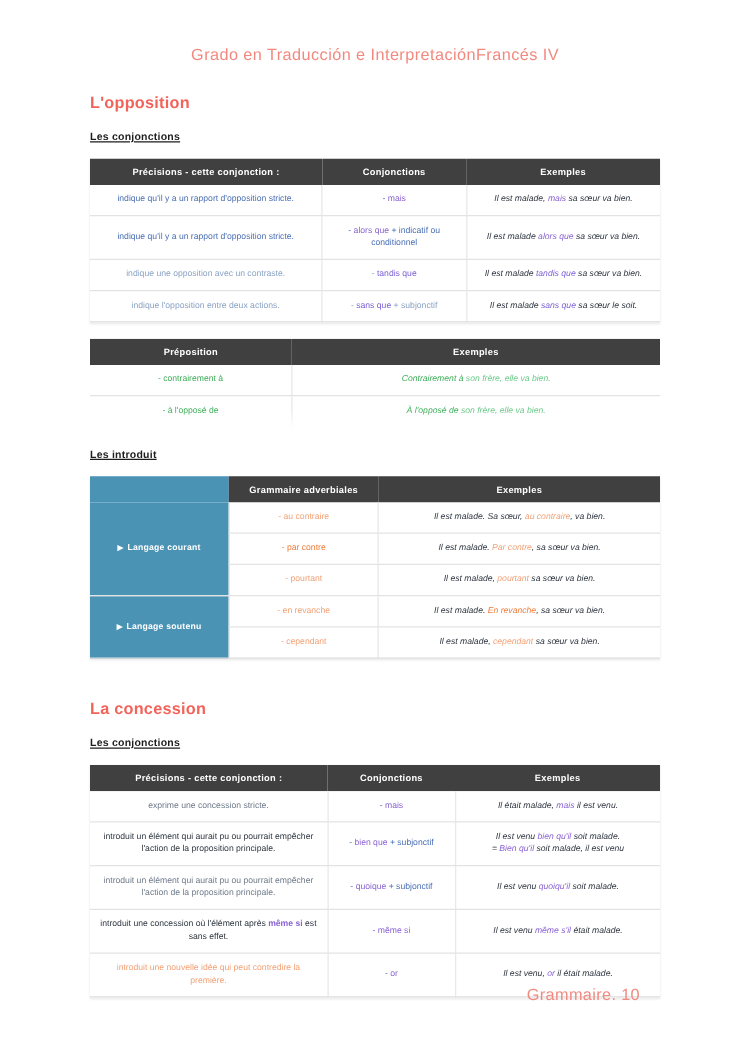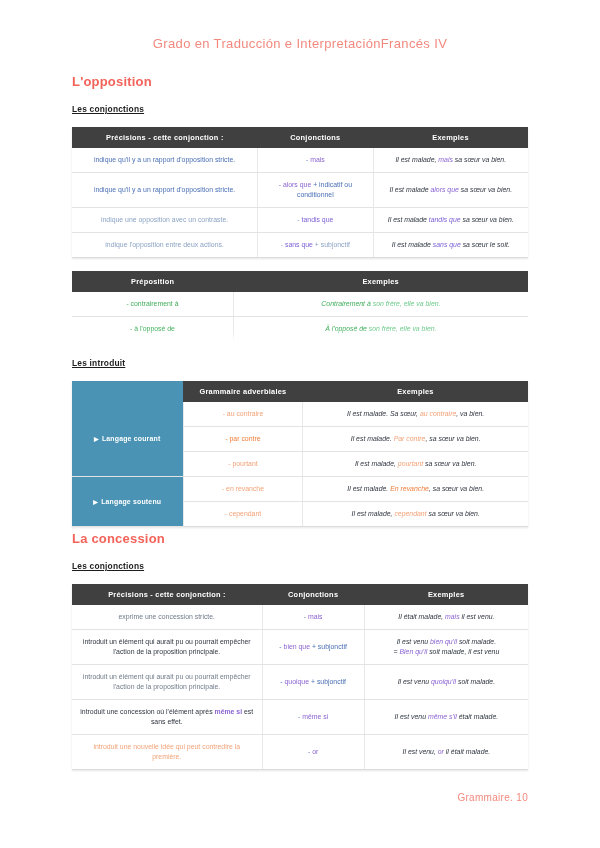--- a/index.html
+++ b/index.html
@@ -141,22 +141,22 @@
     position: absolute;
     left: 0; right: 0; bottom: 0;
     height: 14px;
     background: linear-gradient(to bottom, rgba(255,255,255,0) 0%, #ffffff 92%);
   }
 
   
   .doc-footer {
     position: absolute;
     bottom: 45px;
-    right: 72px;
-    font-size: 10px;
+    right: 88px;
+    font-size: 13px;
     color: #f2897f;
     letter-spacing: 0.3px;
   }
 
   
   .w-conj-1 { width: 41%; }
   .w-conj-2 { width: 25%; }
   .w-conj-3 { width: 34%; }
 
   .w-prep-1 { width: 35%; margin-top: 48px; }
@@ -285,21 +285,21 @@
           </tr>
           <tr>
             <td class="c-orangelt">- cependant</td>
             <td class="ex"><span>Il est malade, </span><span class="c-orangelt">cependant</span><span> sa sœur va bien.</span></td>
           </tr>
 
         </tbody>
       </table>
     </div>
 
-    <h1 class="section-title" style="margin-top:4px;">La concession</h1>
+    <h1 class="section-title" style="margin-top:32px;">La concession</h1>
 
     <h2 class="sub-title">Les conjonctions</h2>
 
     <div class="tbl-wrap">
       <table class="grid">
         <thead>
           <tr>
             <th class="w-conc-1">Précisions - cette conjonction :</th>
             <th class="w-conc-2">Conjonctions</th>
             <th class="w-conc-3">Exemples</th>

